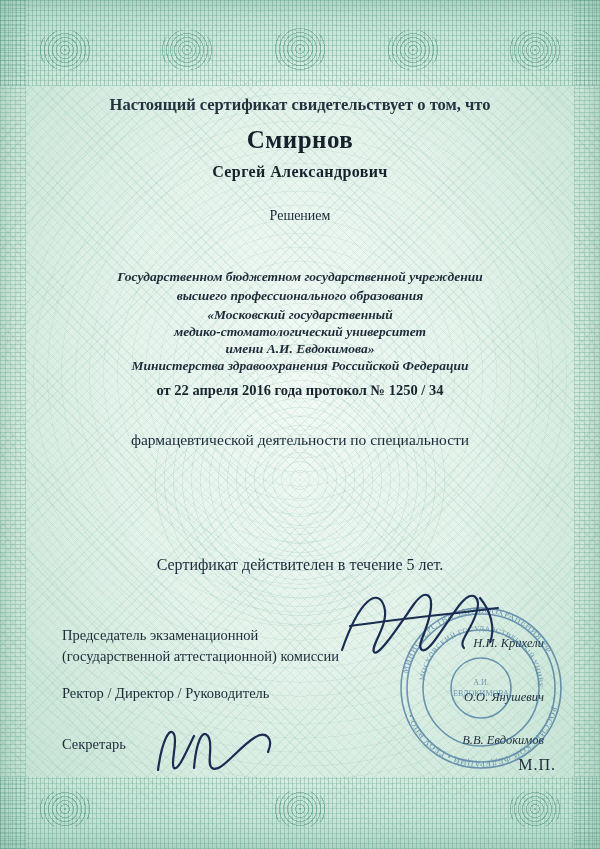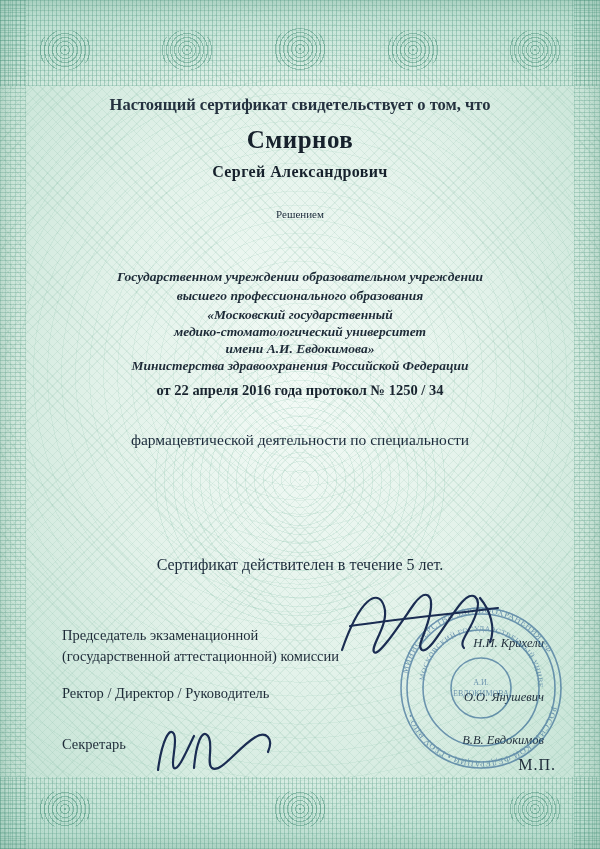--- a/index.html
+++ b/index.html
@@ -116,21 +116,21 @@
   .given {
     top: 163px;
     font-size: 16px;
     font-weight: 700;
     letter-spacing: 0.4px;
     color: #16212c;
   }
 
   .decision {
     top: 208px;
-    font-size: 11px;
+    font-size: 14px;
   }
   .commission {
     top: 233px;
     font-size: 16.5px;
   }
 
   .org {
     font-style: italic;
     font-weight: 700;
     font-size: 13.5px;
@@ -237,21 +237,21 @@
 
   <div class="content">
 
     <div class="line intro">Настоящий сертификат свидетельствует о том, что</div>
 
     <div class="line surname">Смирнов</div>
     <div class="line given">Сергей Александрович</div>
 
     <div class="line decision">Решением</div>
 
-    <div class="line org org1">Государственном учреждении образовательном учреждении</div>
+    <div class="line org org1">Государственном бюджетном государственной учреждении</div>
     <div class="line org org2">высшего профессионального образования</div>
     <div class="line org org3">«Московский государственный</div>
     <div class="line org org4">медико-стоматологический университет</div>
     <div class="line org org5">имени А.И. Евдокимова»</div>
     <div class="line org org6">Министерства здравоохранения Российской Федерации</div>
 
     <div class="line protocol">от 22 апреля 2016  года  протокол № 1250 / 34</div>
 
     <div class="line admitted2">фармацевтической деятельности по специальности</div>
 

